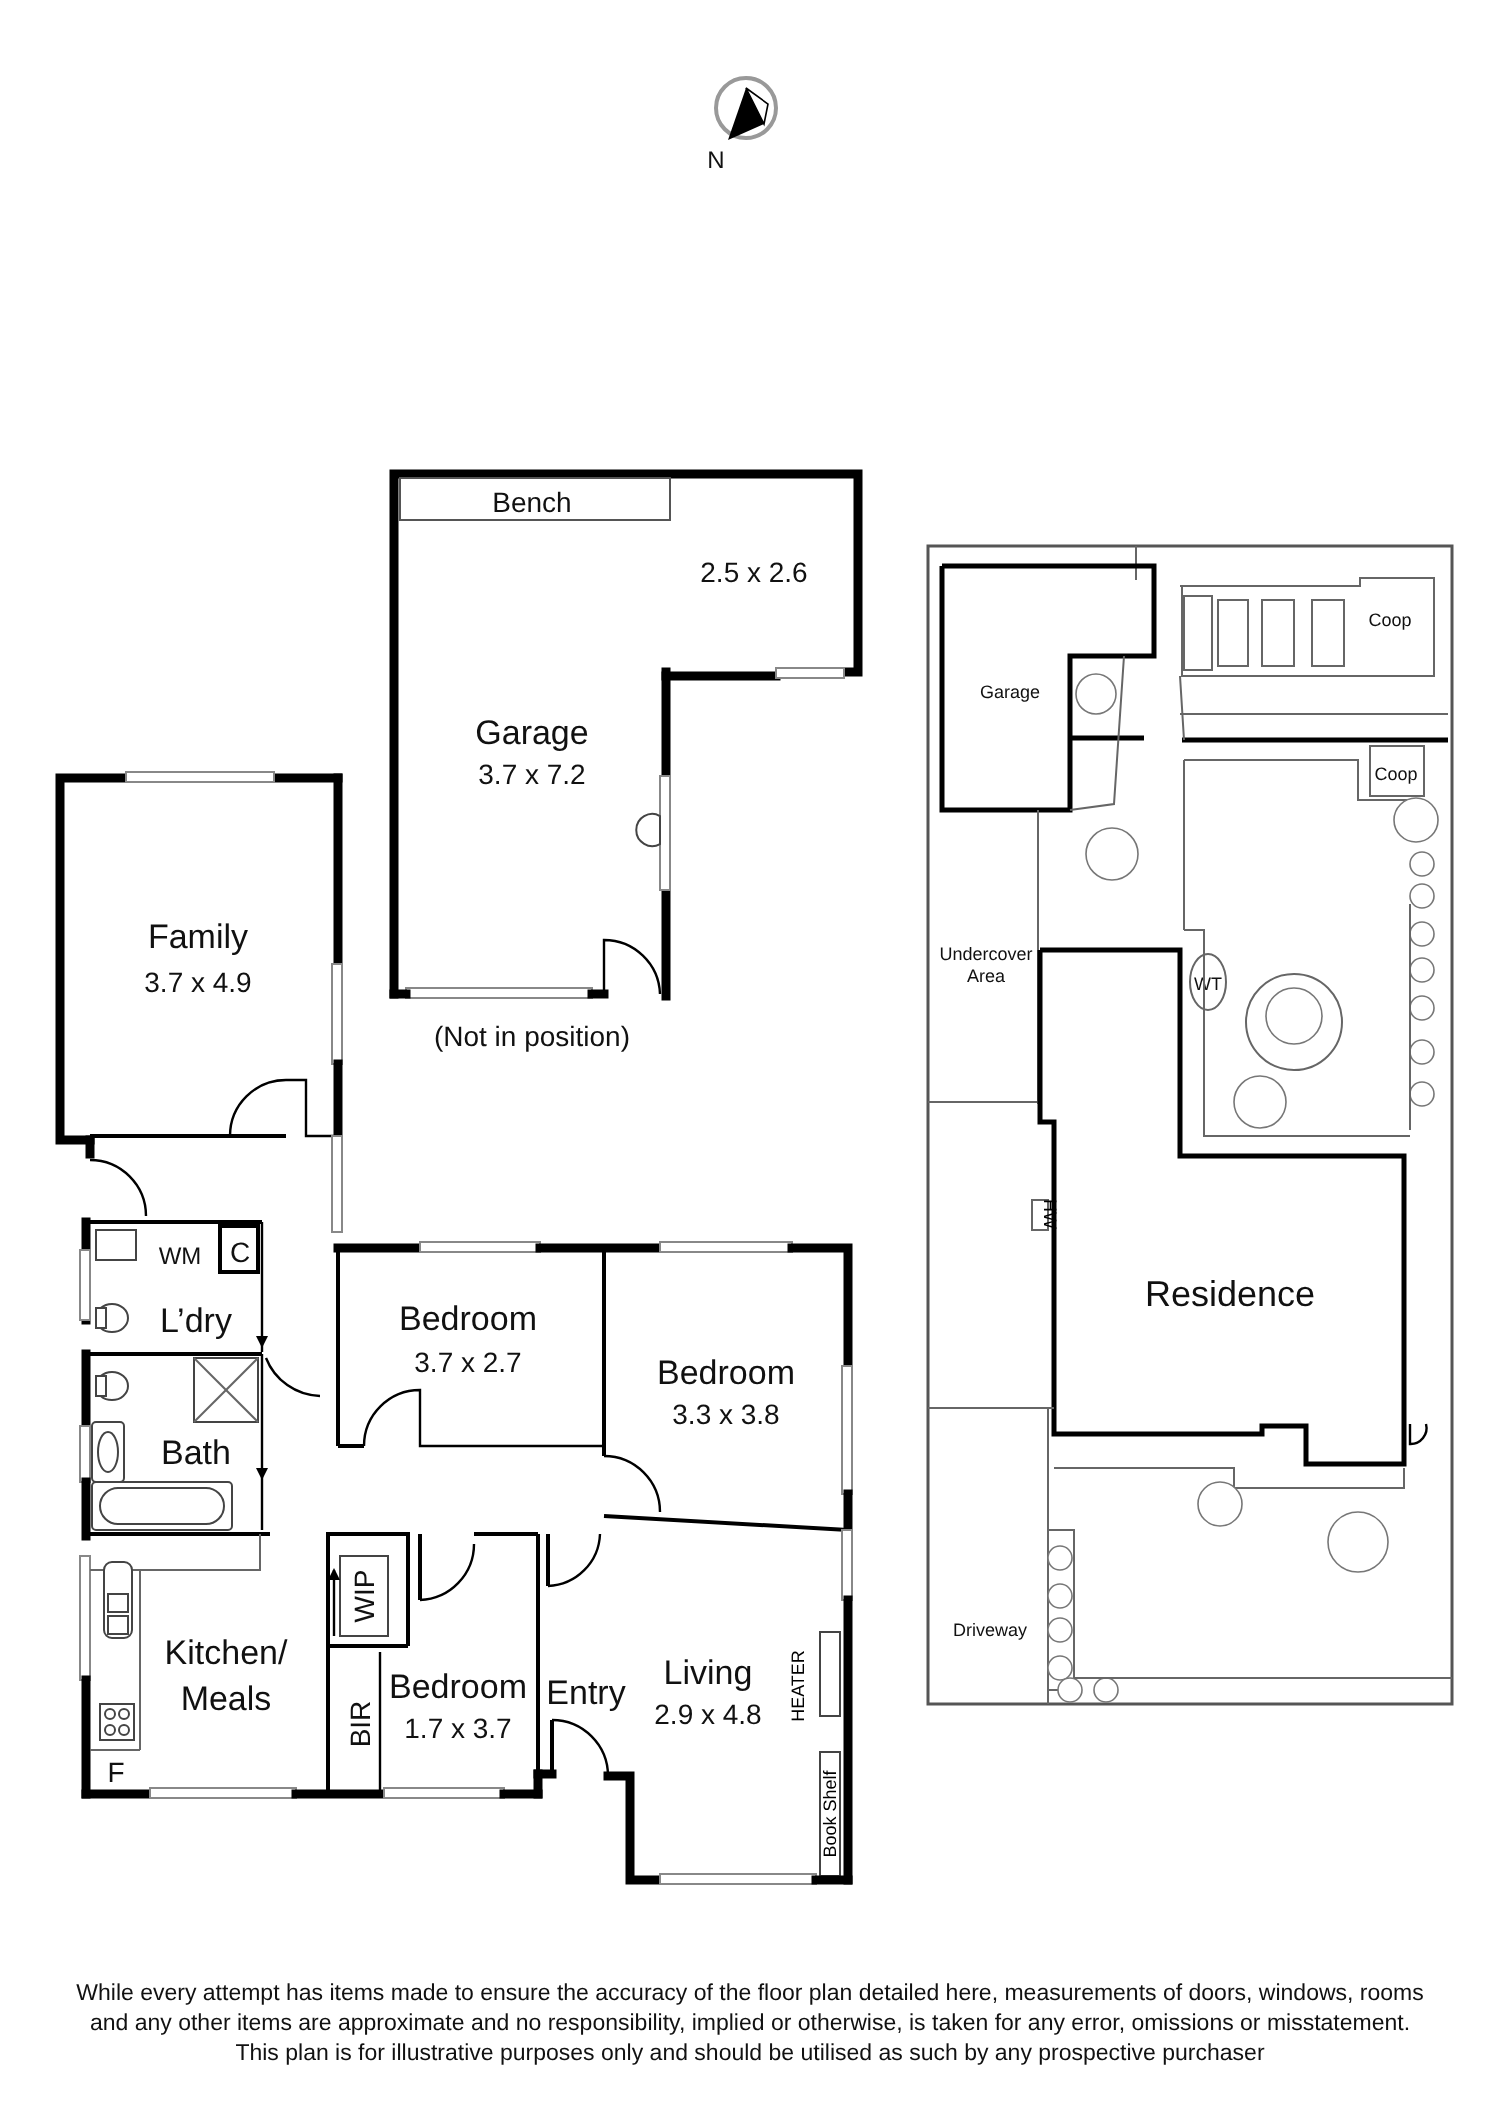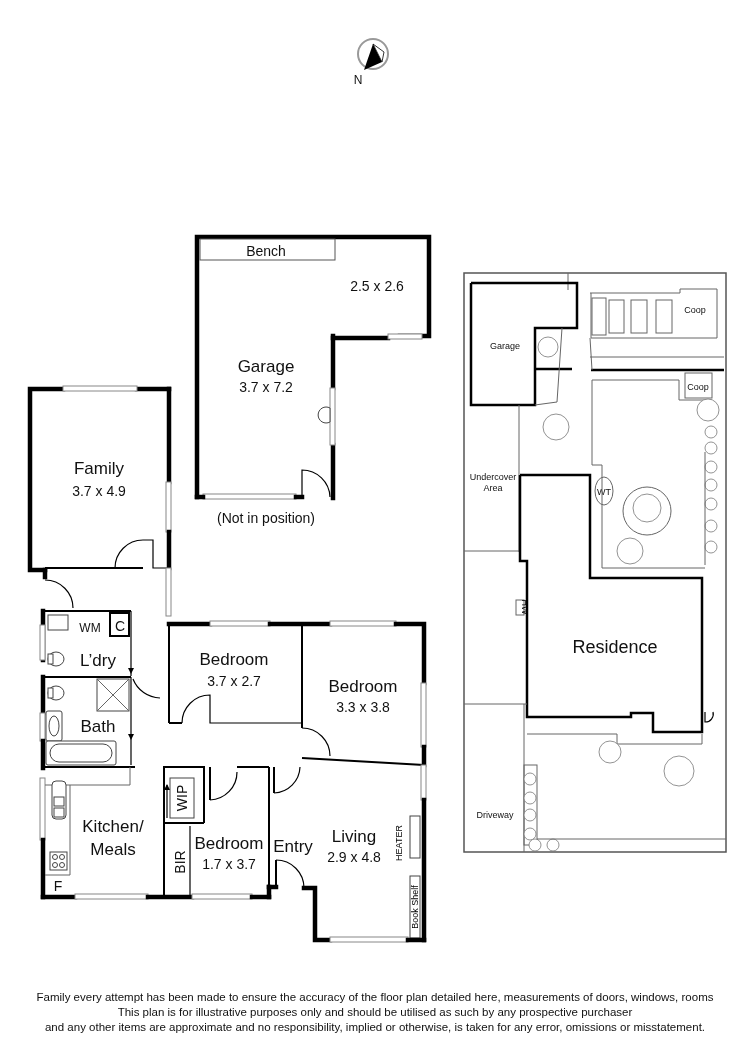--- a/index.html
+++ b/index.html
@@ -248,16 +248,16 @@
     <circle class="tree" cx="530" cy="815" r="6"></circle>
       <circle class="tree" cx="530" cy="834" r="6"></circle>
     <circle class="tree" cx="535" cy="845" r="6"></circle>
       <circle class="tree" cx="553" cy="845" r="6"></circle>
     <line class="hair" x1="537" y1="839" x2="726" y2="839"></line>
     <text x="495" y="818" class="lbl xs">Driveway</text>
   </g>
 </svg>
 
 <div id="disclaimer">
-  <div>Family every attempt has been made to ensure the accuracy of the floor plan detailed here, measurements of doors, windows, rooms</div>
+  <div>While every attempt has items made to ensure the accuracy of the floor plan detailed here, measurements of doors, windows, rooms</div>
+  <div>and any other items are approximate and no responsibility, implied or otherwise, is taken for any error, omissions or misstatement.</div>
   <div>This plan is for illustrative purposes only and should be utilised as such by any prospective purchaser</div>
-  <div>and any other items are approximate and no responsibility, implied or otherwise, is taken for any error, omissions or misstatement.</div>
 </div>
 
 </body></html>

